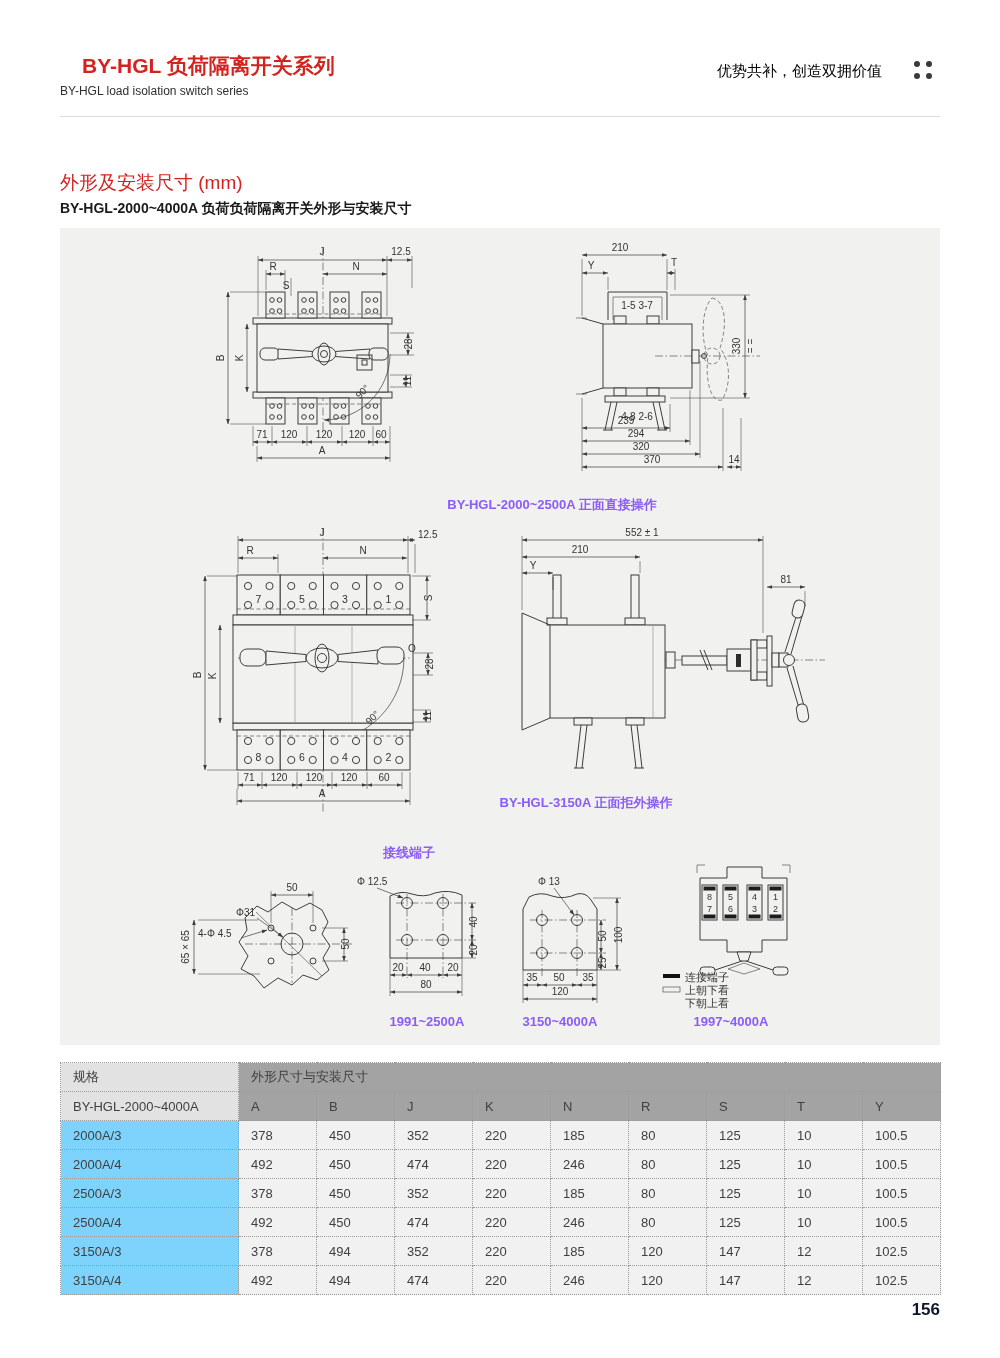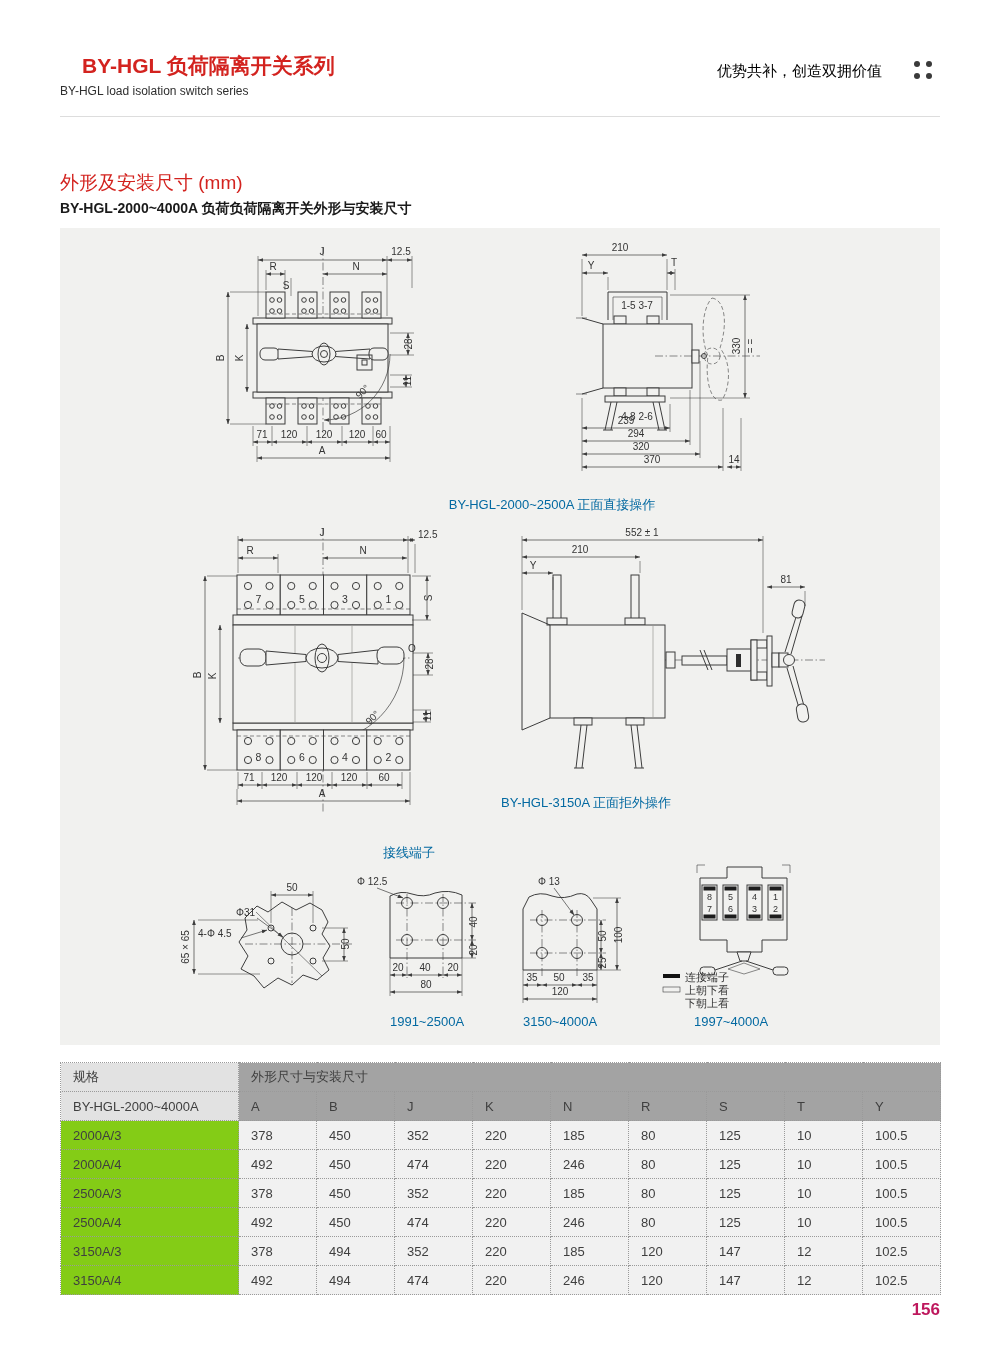--- a/index.html
+++ b/index.html
@@ -13,44 +13,44 @@
   .hd-dots    { position:absolute; left:914px; top:61px; display:grid; grid-template-columns:6px 6px; gap:6px; }
   .hd-dots span { width:6px; height:6px; border-radius:50%; background:#3a3a3a; }
   .hd-line    { position:absolute; left:60px; top:116px; width:880px; height:1px; background:#dddddd; }
 
   
   .sec-title  { position:absolute; left:60px; top:153px; font-size:19px; font-weight:normal; color:#d3231f;margin-top:17px; }
   .sec-sub    { position:absolute; left:60px; top:200px; font-size:14px; font-weight:bold; color:#1a1a1a; }
 
   
   .panel { position:absolute; left:60px; top:228px; width:880px; height:817px; background:#f1f1ef; }
-  .cap { position:absolute; transform:translateX(-50%); font-size:13px; color:#0369a1; white-space:nowrap; }
+  .cap { position:absolute; transform:translateX(-50%); font-size:13px; color:#8b5cf6; white-space:nowrap;font-weight:bold; }
 
   svg text { font-family:"Liberation Sans", sans-serif; }
   .lbl  { font-size:10px; fill:#333; text-anchor:middle; }
   .lbls { font-size:10px; fill:#333; text-anchor:start; }
   .num  { font-size:10.5px; fill:#333; text-anchor:middle; }
   .ln   { fill:none; stroke:#3d3d3d; stroke-width:1; }
   .fillp{ fill:#f1f1ef; }
   .thin { fill:none; stroke:#3d3d3d; stroke-width:0.6; }
   .lite { fill:none; stroke:#9a9a96; stroke-width:0.7; }
   .wit  { fill:none; stroke:#3d3d3d; stroke-width:0.55; }
   .dim  { fill:none; stroke:#3d3d3d; stroke-width:0.7; marker-start:url(#ar); marker-end:url(#ar); }
   .dime { fill:none; stroke:#3d3d3d; stroke-width:0.7; marker-end:url(#ar); }
   .dsh  { stroke-dasharray:4 2.5; }
   .ddot { stroke-dasharray:8 2.5 1.5 2.5; }
 
   
   .dims-table { position:absolute; left:60px; top:1062px; width:880px; border-collapse:collapse; table-layout:fixed; font-size:13px; color:#3f3f3f; }
   .dims-table td { height:29px; padding:0 0 0 12px; border:1px dotted #9a9a9a; background:#f1f1f1; }
-  .dims-table td.speccol { background:#84cc16; }
+  .dims-table td.speccol { background:#7dd3fc; }
   .dims-table tr.hdr td { background:#a3a3a3; }
   .dims-table tr.hdr td.speccol { background:#e2e2e2; }
 
-  .page-num { position:absolute; right:60px; top:1300px; font-size:17px; font-weight:bold; color:#be185d; }
+  .page-num { position:absolute; right:60px; top:1300px; font-size:17px; font-weight:bold; color:#0f172a; }
 </style>
 </head>
 <body>
 
 <div class="page">
 
   <div class="hd-title">BY-HGL 负荷隔离开关系列</div>
   <div class="hd-sub">BY-HGL load isolation switch series</div>
   <div class="hd-slogan">优势共补，创造双拥价值</div>
   <div class="hd-dots">

